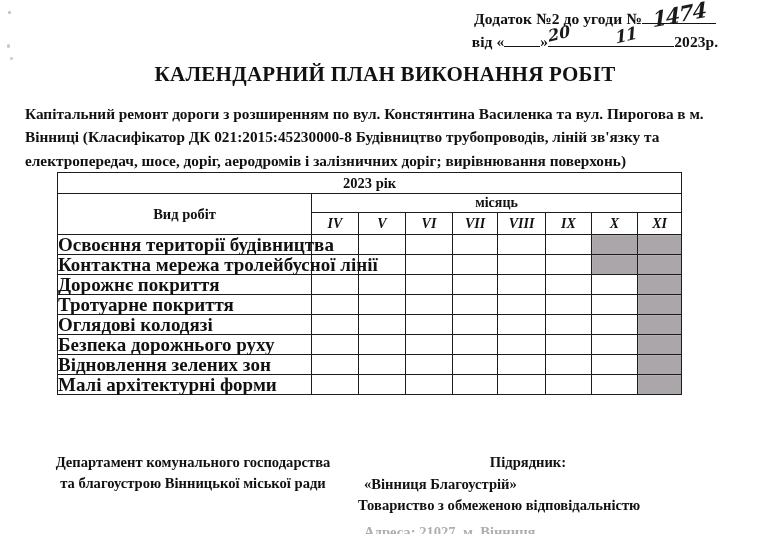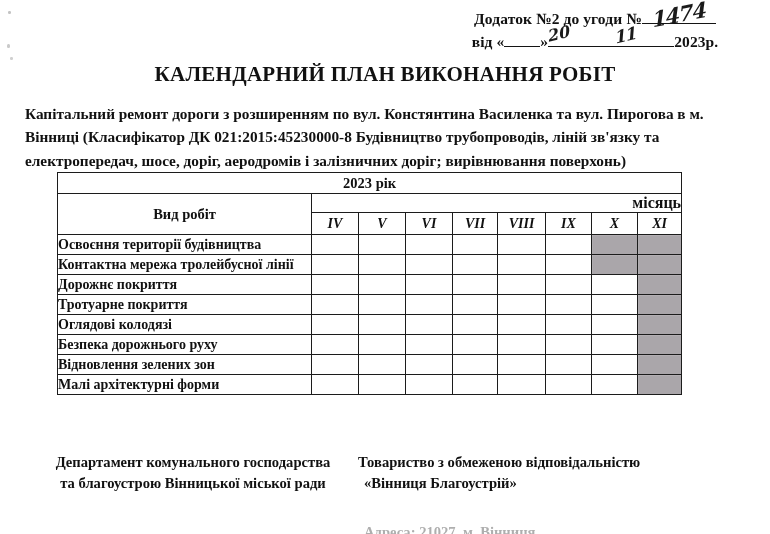--- a/index.html
+++ b/index.html
@@ -126,34 +126,34 @@
     height: 20px;
     line-height: 20px;
   }
   .th-work {
     text-align: center;
     font-size: 14.5px;
     height: 38px;
     vertical-align: middle;
   }
   .th-month {
-    text-align: right;
-    font-size: 16px;
+    text-align: center;
+    font-size: 14px;
     height: 18px;
     line-height: 18px;
   }
   .th-mon-cell {
     text-align: center;
     font-size: 14px;
     height: 21px;
     line-height: 21px;
     font-style: italic;
   }
   td.work-name {
-    font-size: 14px;
+    font-size: 19px;
     height: 19px;
     line-height: 19px;
     padding-left: 6px;
     text-align: left;
     white-space: nowrap;
   }
   td.mcell {
     height: 19px;
   }
   td.mcell.filled {
@@ -379,22 +379,23 @@
     </table>
   </div>
 
   <div class="sig-area">
     <div class="sig-row">
       <div class="sig-left">
         <span class="sig-body-line">Департамент комунального господарства</span>
         <span class="sig-body-line">та благоустрою Вінницької міської ради</span>
       </div>
       <div class="sig-right">
+        <span class="sig-heading">Підрядник:</span>
+        <span class="sig-body-line indent">«Вінниця Благоустрій»</span>
         <span class="sig-body-line">Товариство з обмеженою відповідальністю</span>
-        <span class="sig-body-line indent">«Вінниця Благоустрій»</span>
       </div>
     </div>
   </div>
 
   <div class="clipped-line">
     <span>Адреса: 21027, м. Вінниця</span>
   </div>
 
 </div>
 

